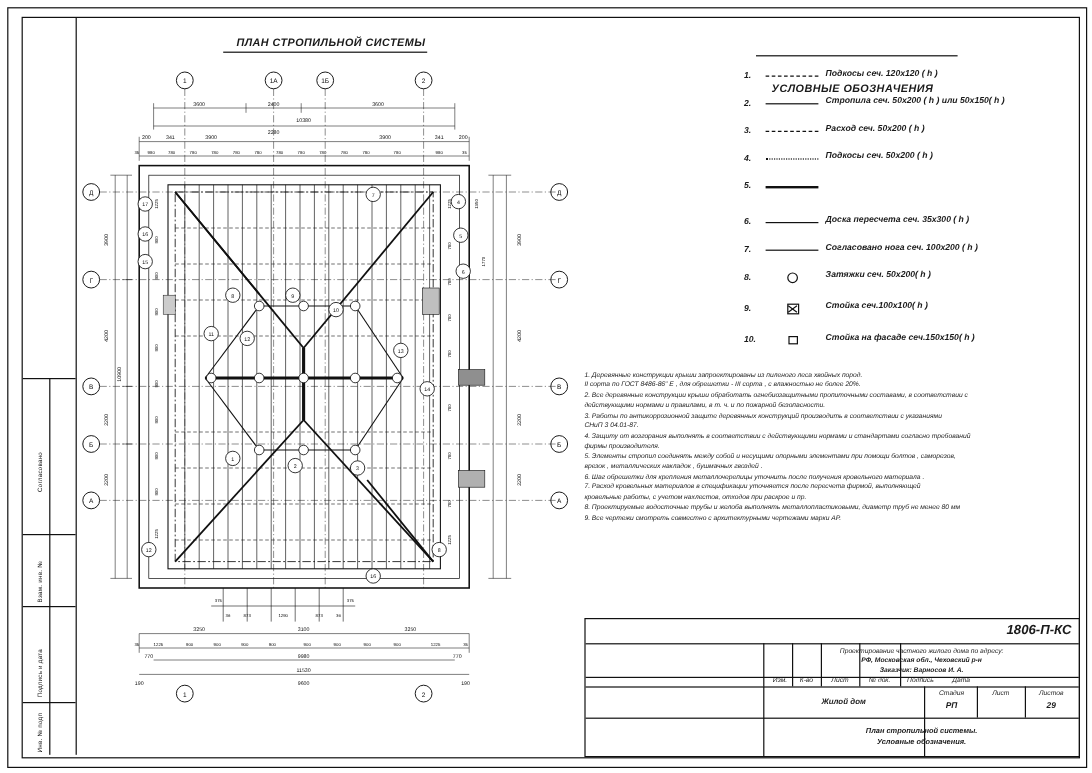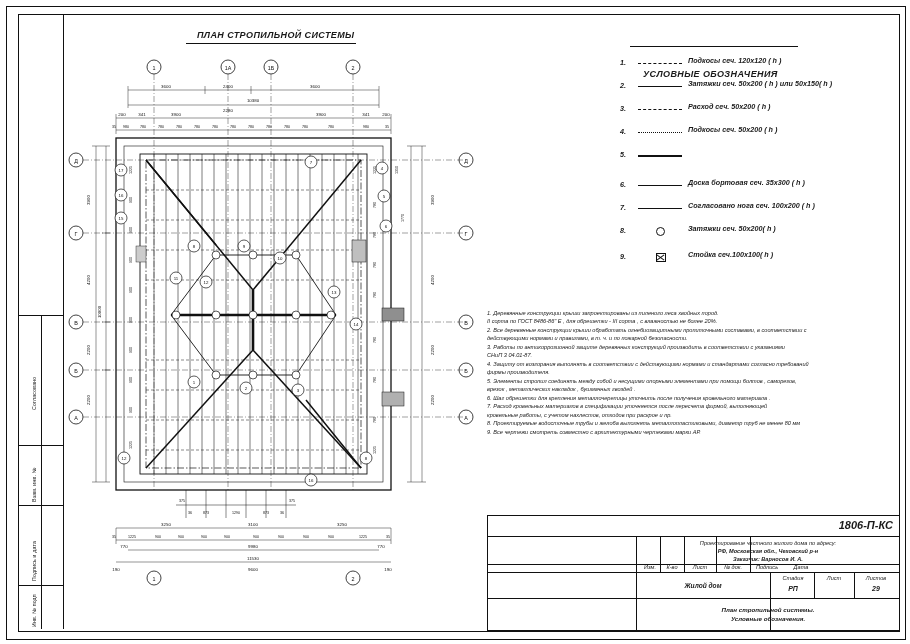--- a/index.html
+++ b/index.html
@@ -88,55 +88,60 @@
 
   <div class="legend">
     <div class="leg-row">
       <span class="leg-num">1.</span>
       <span class="leg-sym sym-dashdot"></span>
       <span class="leg-txt">Подкосы  сеч. 120х120 ( h )</span>
     </div>
     <div class="leg-row">
       <span class="leg-num">2.</span>
       <span class="leg-sym sym-solid"></span>
-      <span class="leg-txt">Затяжки  сеч. 50х200 ( h ) или 50х150( h )</span>
+      <span class="leg-txt">Стропила  сеч. 50х200 ( h ) или 50х150( h )</span>
     </div>
     <div class="leg-row">
       <span class="leg-num">3.</span>
       <span class="leg-sym sym-dash"></span>
       <span class="leg-txt">Расход  сеч. 50х200 ( h )</span>
     </div>
     <div class="leg-row">
       <span class="leg-num">4.</span>
       <span class="leg-sym sym-dashdot2"></span>
       <span class="leg-txt">Подкосы  сеч. 50х200 ( h )</span>
     </div>
     <div class="leg-row" style="height:30px">
       <span class="leg-num">5.</span>
       <span class="leg-sym sym-thick"></span>
     </div>
     <div class="leg-row">
       <span class="leg-num">6.</span>
       <span class="leg-sym sym-med"></span>
-      <span class="leg-txt">Доска бортовая  сеч. 35х300 ( h )</span>
+      <span class="leg-txt">Доска пересчета  сеч. 35х300 ( h )</span>
     </div>
     <div class="leg-row">
       <span class="leg-num">7.</span>
       <span class="leg-sym sym-solid"></span>
       <span class="leg-txt">Согласовано нога  сеч. 100х200 ( h )</span>
     </div>
     <div class="leg-row" style="height:26px">
       <span class="leg-num">8.</span>
       <span class="sym-circle"></span>
       <span class="leg-txt">Затяжки сеч. 50х200( h )</span>
     </div>
     <div class="leg-row" style="height:26px">
       <span class="leg-num">9.</span>
       <span class="sym-sq-x"></span>
       <span class="leg-txt">Стойка сеч.100х100( h )</span>
+    </div>
+    <div class="leg-row" style="height:26px">
+      <span class="leg-num">10.</span>
+      <span class="sym-sq"></span>
+      <span class="leg-txt">Стойка  на фасаде сеч.150х150( h )</span>
     </div>
   </div>
 
   <div class="notes">
     <div>1. Деревянные конструкции крыши запроектированы из пиленого леса  хвойных пород.</div>
     <div>II сорта по ГОСТ 8486-86" Е , для обрешетки - III сорта , с влажностью не более  20%.</div>
     <div>2. Все деревянные конструкции крыши обработать огнебиозащитными пропиточными составами, в соответствии с</div>
     <div>действующими нормами и правилами, в т. ч. и по пожарной безопасности.</div>
     <div>3. Работы по антикоррозионной  защите деревянных  конструкций  производить в соответствии с указаниями</div>
     <div>СНиП  3 04.01-87.</div>

